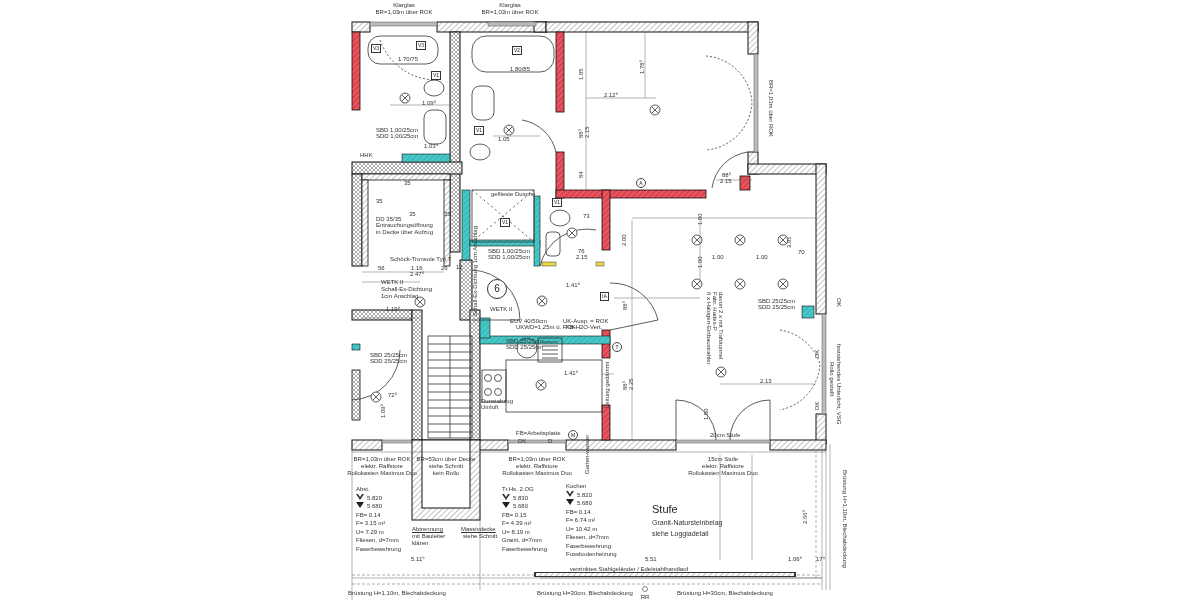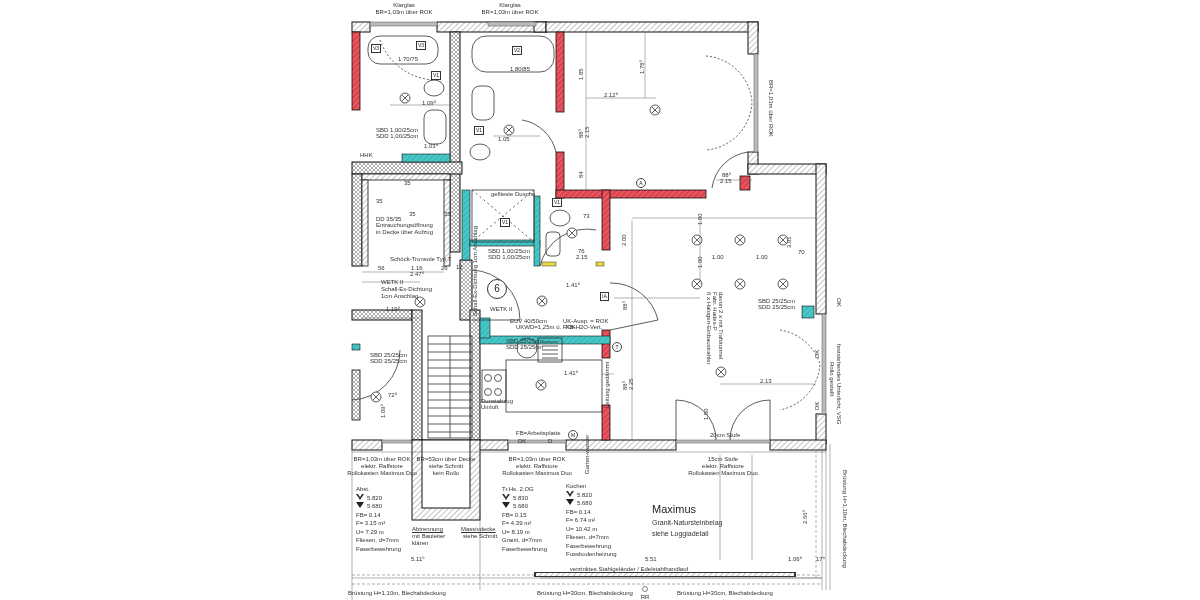--- a/index.html
+++ b/index.html
@@ -411,21 +411,21 @@
 <div>
   <div class="lbl" style="left:412px;top:526px;text-decoration:underline;">Abtrennung</div>
   <div class="lbl" style="left:412px;top:533px;">mit Bauleiter</div>
   <div class="lbl" style="left:412px;top:540px;">klären</div>
 </div>
 <div>
   <div class="lbl" style="left:461px;top:526px;text-decoration:underline;">Massivdecke</div>
   <div class="lbl" style="left:463px;top:533px;">siehe Schnitt</div>
 </div>
 
-<div class="lbl big" style="left:652px;top:503px;">Maximus</div>
+<div class="lbl big" style="left:652px;top:503px;">Stufe</div>
 <div class="lbl med" style="left:652px;top:518px;">Granit-Natursteinbelag</div>
 <div class="lbl med" style="left:652px;top:529px;">siehe Loggiadetail</div>
 <div class="lbl" style="left:411px;top:556px;">5.11⁵</div>
 <div class="lbl" style="left:645px;top:556px;">5.51</div>
 <div class="lbl" style="left:788px;top:556px;">1.06⁵</div>
 <div class="lbl v" style="left:802px;top:524px;">2.66⁵</div>
 <div class="lbl" style="left:816px;top:556px;">17⁵</div>
 <div class="lbl c" style="left:629px;top:566px;">verzinktes Stahlgeländer / Edelstahlhandlauf</div>
 <div class="lbl v90" style="left:848px;top:470px;">Brüstung H=1,10m, Blechabdeckung</div>
 

